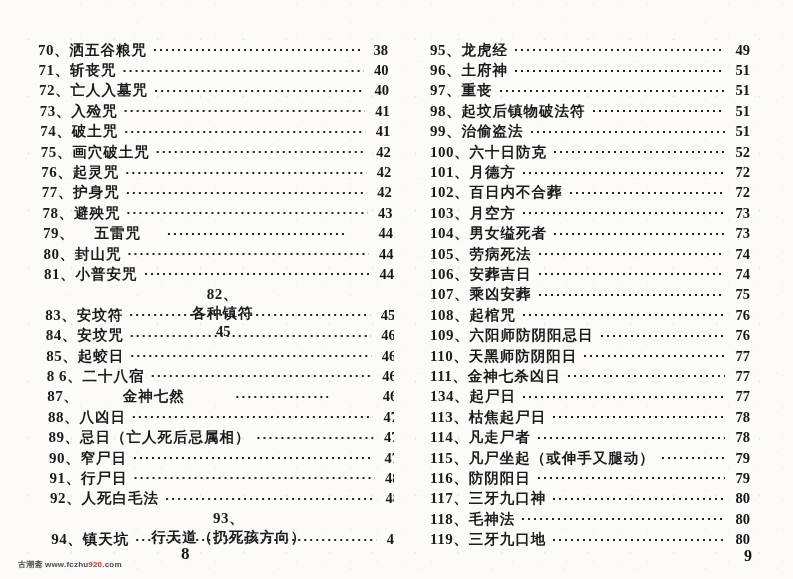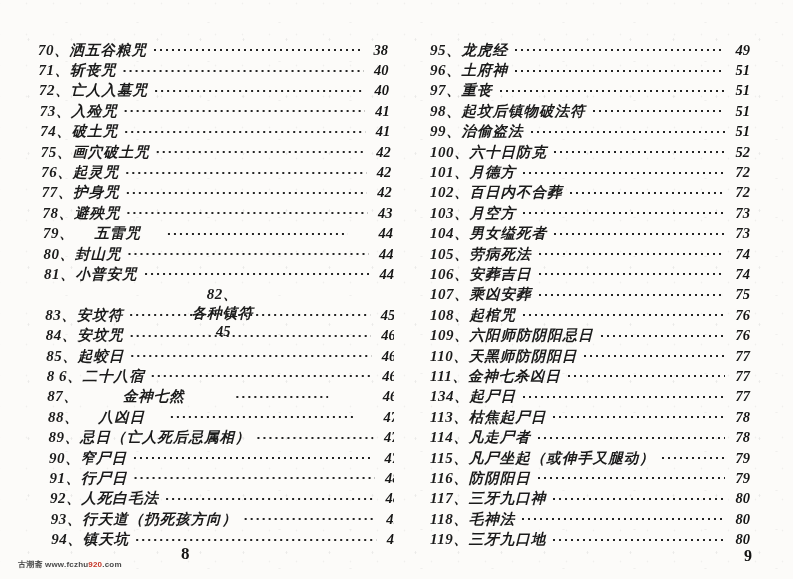--- a/index.html
+++ b/index.html
@@ -11,21 +11,21 @@
   
   .scan {
     position:absolute; inset:0;
     background-image:
       radial-gradient(rgba(110,110,110,.13) .6px, transparent 1.2px),
       radial-gradient(rgba(120,120,120,.09) .7px, transparent 1.5px),
       radial-gradient(rgba(90,90,90,.07) .5px, transparent 1.1px);
     background-size: 43px 57px, 71px 39px, 27px 31px;
     background-position: 7px 11px, 31px 3px, 13px 19px;
   }
-  .col { position:absolute; top:40px;font-style:italic; }
+  .col { position:absolute; top:40px; }
   .col-left  { left:38px;  width:356px; overflow:hidden; }
   .col-right { left:430px; width:326px; }
   .row {
     display:flex; align-items:center;
     height:20.4px; white-space:nowrap;
     color:#1b1b1b;
   }
   .no {
     font-family:"Liberation Serif", serif;
     font-weight:700; font-size:15px; letter-spacing:.5px;
@@ -168,21 +168,21 @@
     <span class="cn">二十八宿</span>
     <span class="leader"></span>
     <span class="pg">46</span>
   </div>
         <div class="row" style="transform: translateX(9.35px); gap: 44px;">
     <span class="no">87、</span>
     <span class="cn">金神七然</span>
     <span class="leader"></span>
     <span class="pg">46</span>
   </div>
-        <div class="row" style="transform: translateX(9.9px); gap: 19px;">
+        <div class="row" style="transform: translateX(9.9px);">
     <span class="no">88、</span>
     <span class="cn">八凶日</span>
     <span class="leader"></span>
     <span class="pg">47</span>
   </div>
         <div class="row" style="transform: translateX(10.45px);">
     <span class="no">89、</span>
     <span class="cn">忌日（亡人死后忌属相）</span>
     <span class="leader"></span>
     <span class="pg">47</span>
@@ -198,21 +198,21 @@
     <span class="cn">行尸日</span>
     <span class="leader"></span>
     <span class="pg">48</span>
   </div>
         <div class="row" style="transform: translateX(12.1px);">
     <span class="no">92、</span>
     <span class="cn">人死白毛法</span>
     <span class="leader"></span>
     <span class="pg">48</span>
   </div>
-        <div class="row" style="transform: translateX(12.65px);">
+        <div class="row" style="transform: translateX(12.65px); flex-direction: column;">
     <span class="no">93、</span>
     <span class="cn">行天道（扔死孩方向）</span>
     <span class="leader"></span>
     <span class="pg">49</span>
   </div>
         <div class="row" style="transform: translateX(13.2px);">
     <span class="no">94、</span>
     <span class="cn">镇天坑</span>
     <span class="leader"></span>
     <span class="pg">49</span>

